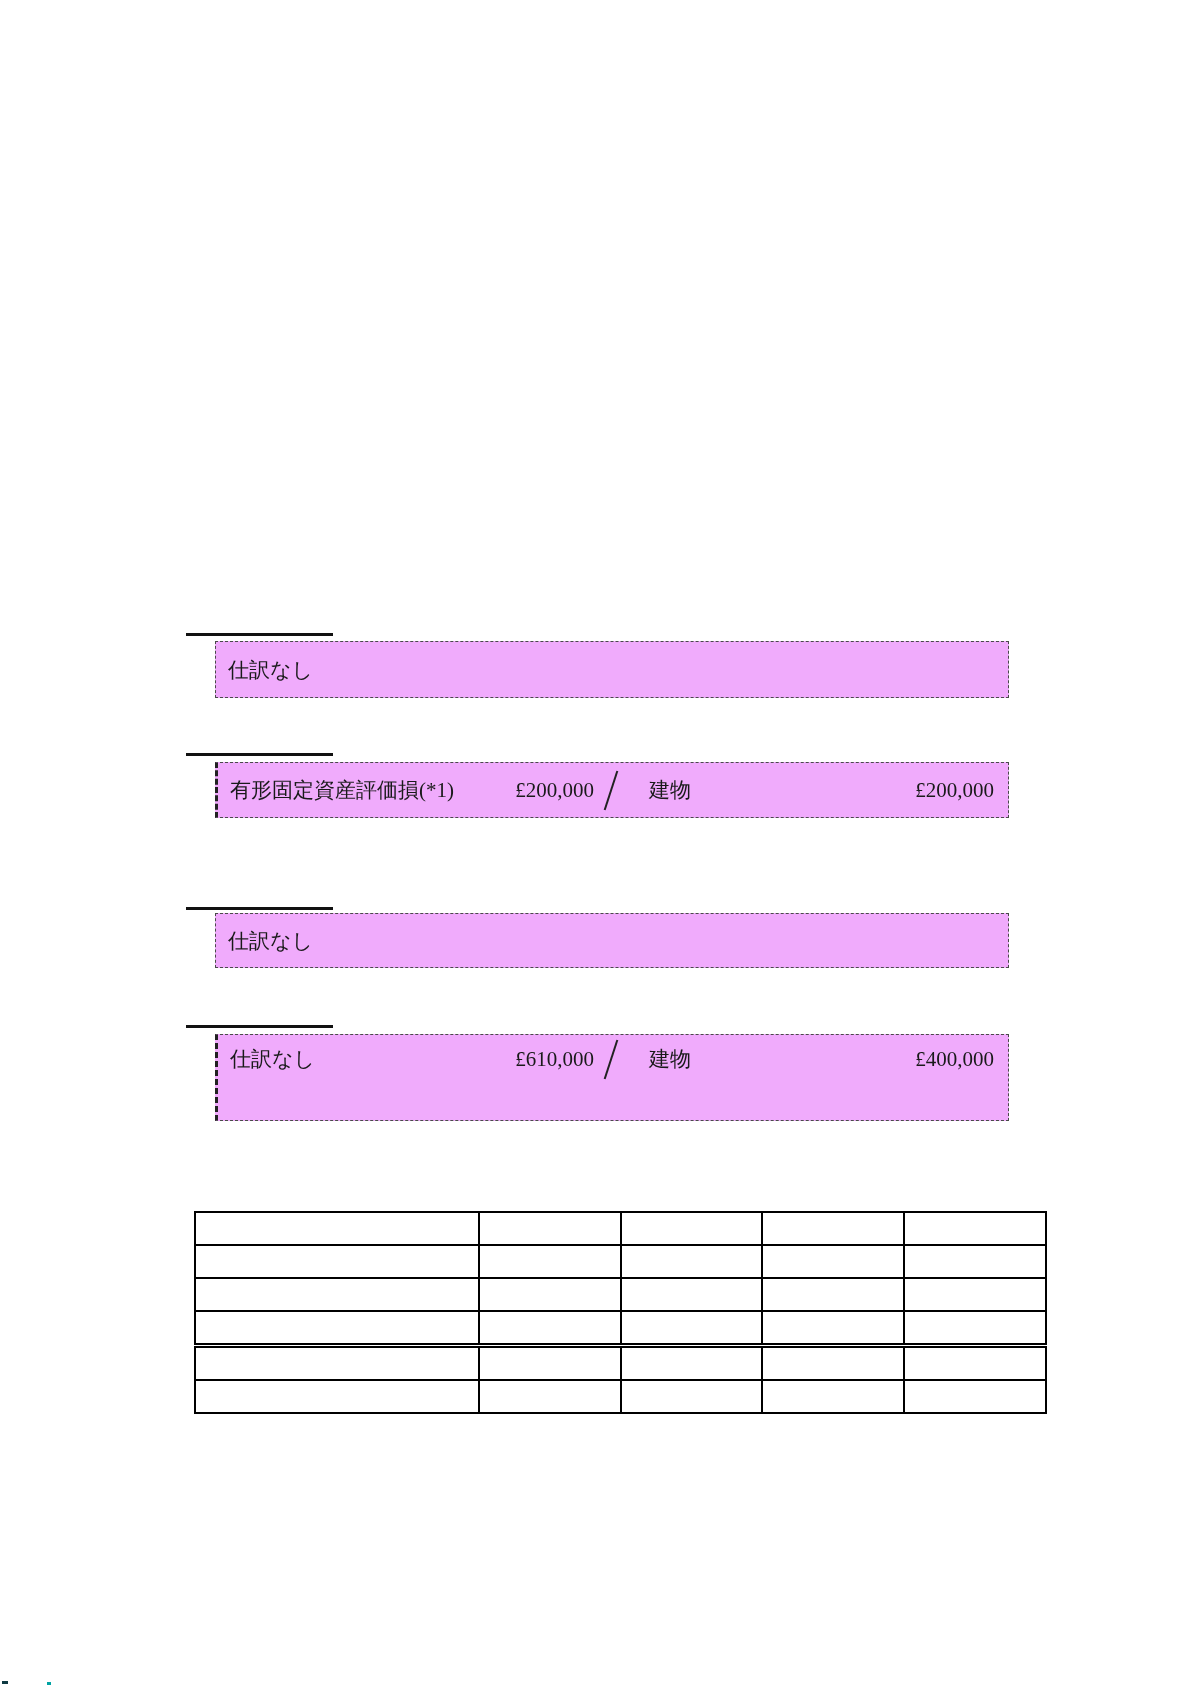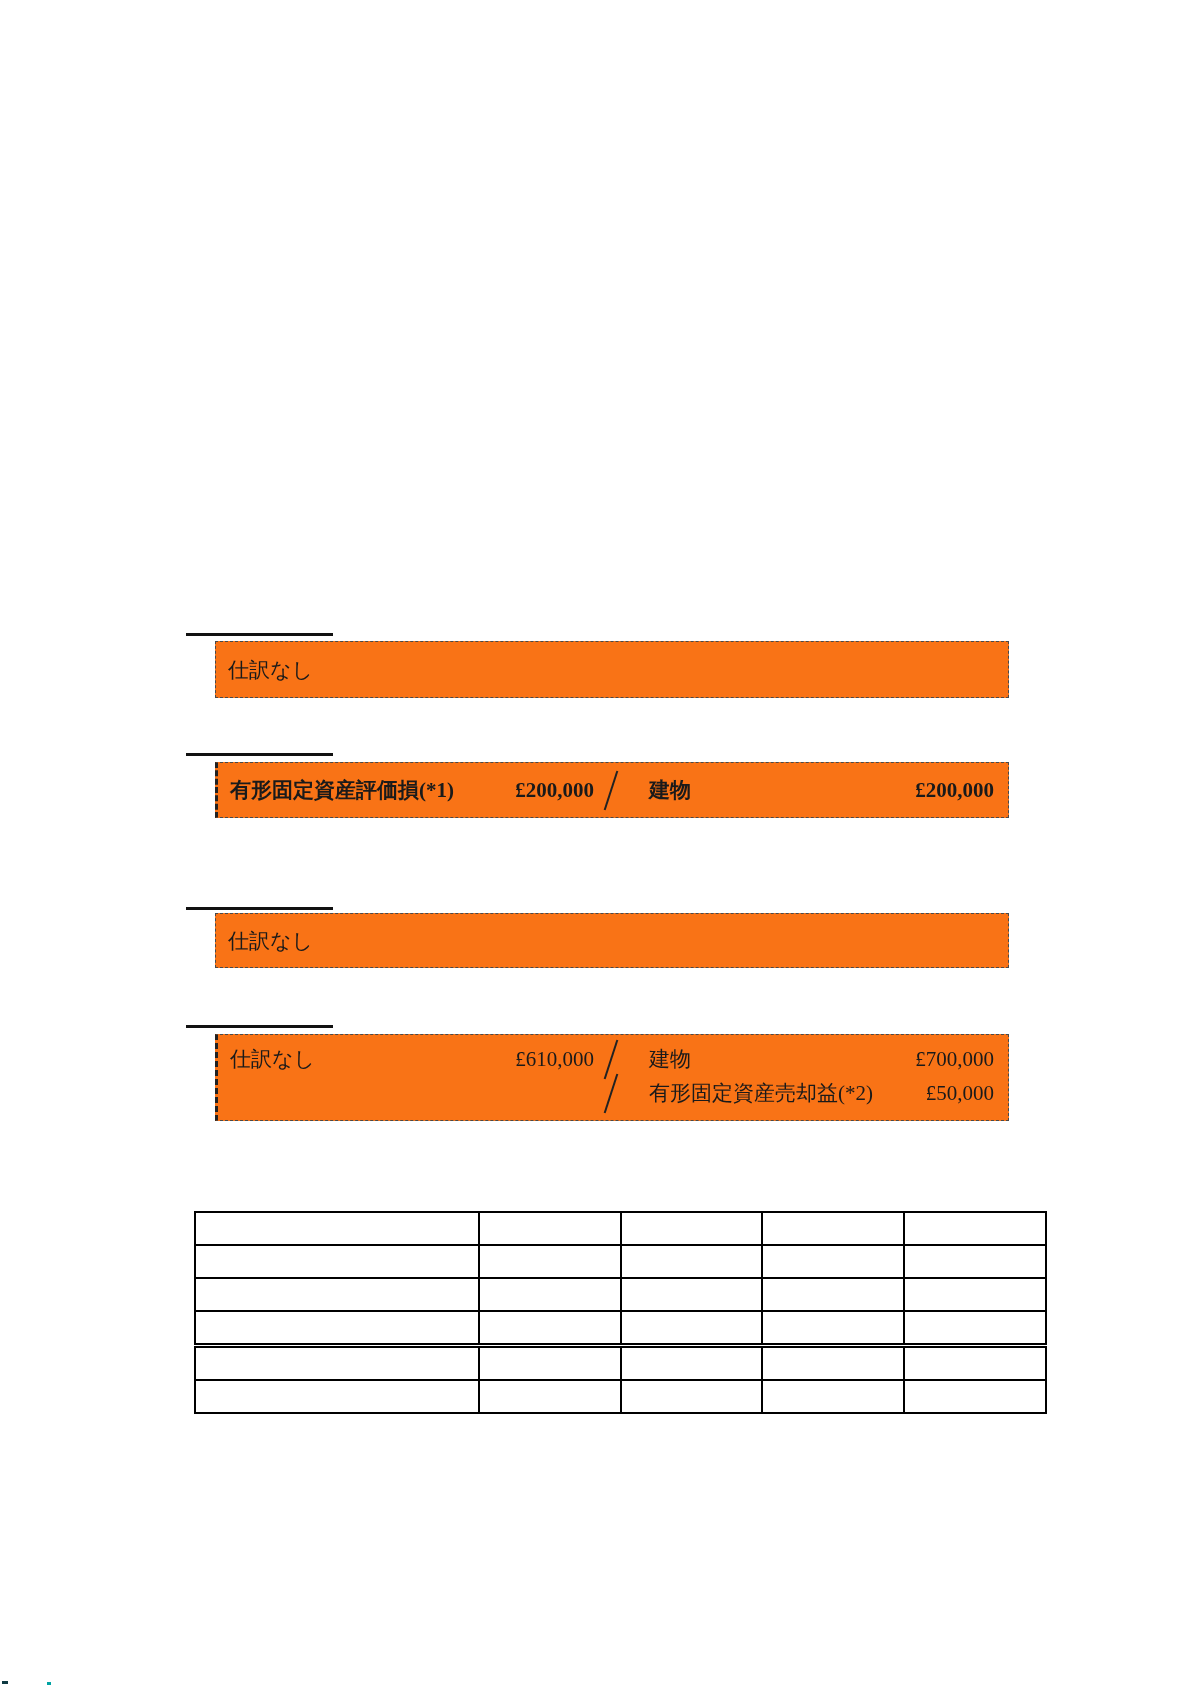--- a/index.html
+++ b/index.html
@@ -5,21 +5,21 @@
   html,body { margin:0; padding:0; background:#ffffff; }
   .page {
     position:relative; width:1191px; height:1685px; background:#ffffff;
     font-family:"Liberation Serif","DejaVu Serif",serif;
     color:#1a1a1a; overflow:hidden;
   }
   .rule { position:absolute; left:186px; width:147px; height:3px; background:#111; }
 
   .entry-box {
     position:absolute; left:215px; width:794px; box-sizing:border-box;
-    border:1.5px dashed #4a4a4a; background:#f97316; font-size:21px;
+    border:1.5px dashed #4a4a4a; background:#f0abfc; font-size:21px;
   }
   .entry-box.emph { border-left:3px dashed #222; }
 
   .noentry { display:flex; align-items:center; padding-left:12px; }
 
   .jrow { position:absolute; left:0; right:0; height:33px; line-height:33px; }
   .debit-acct  { position:absolute; left:12px;  white-space:nowrap; }
   .debit-amt   { position:absolute; left:180px; width:196px; text-align:right; white-space:nowrap; }
   .credit-acct { position:absolute; left:431px; white-space:nowrap; }
   .credit-amt  { position:absolute; right:14px; width:200px; text-align:right; white-space:nowrap; }
@@ -44,49 +44,42 @@
 
 <div class="page">
 
   <div class="rule" style="top:633px;"></div>
   <div class="entry-box noentry" style="top:641px; height:57px;">
     <span>仕訳なし</span>
   </div>
 
   <div class="rule" style="top:753px;"></div>
   <div class="entry-box emph" style="top:762px; height:56px;">
-    <div class="jrow" style="top:11px;font-weight:bold;">
+    <div class="jrow" style="top:11px;">
       <span class="debit-acct">有形固定資産評価損(*1)</span>
       <span class="debit-amt">£200,000</span>
       <span class="slash"></span>
       <span class="credit-acct">建物</span>
       <span class="credit-amt">£200,000</span>
     </div>
   </div>
 
   <div class="rule" style="top:907px;"></div>
   <div class="entry-box noentry" style="top:913px; height:55px;">
     <span>仕訳なし</span>
   </div>
 
   <div class="rule" style="top:1025px;"></div>
   <div class="entry-box emph" style="top:1034px; height:87px;">
     <div class="jrow" style="top:8px;">
       <span class="debit-acct">仕訳なし</span>
       <span class="debit-amt">£610,000</span>
       <span class="slash"></span>
       <span class="credit-acct">建物</span>
-      <span class="credit-amt">£700,000</span>
-    </div>
-    <div class="jrow" style="top:42px;">
-      <span class="debit-acct"></span>
-      <span class="debit-amt"></span>
-      <span class="slash"></span>
-      <span class="credit-acct">有形固定資産売却益(*2)</span>
-      <span class="credit-amt">£50,000</span>
+      <span class="credit-amt">£400,000</span>
     </div>
   </div>
 
   <table class="answer-table">
     <colgroup>
       <col style="width:284px">
         <col style="width:142px">
         <col style="width:141px">
       <col style="width:142px">
         <col style="width:142px">

